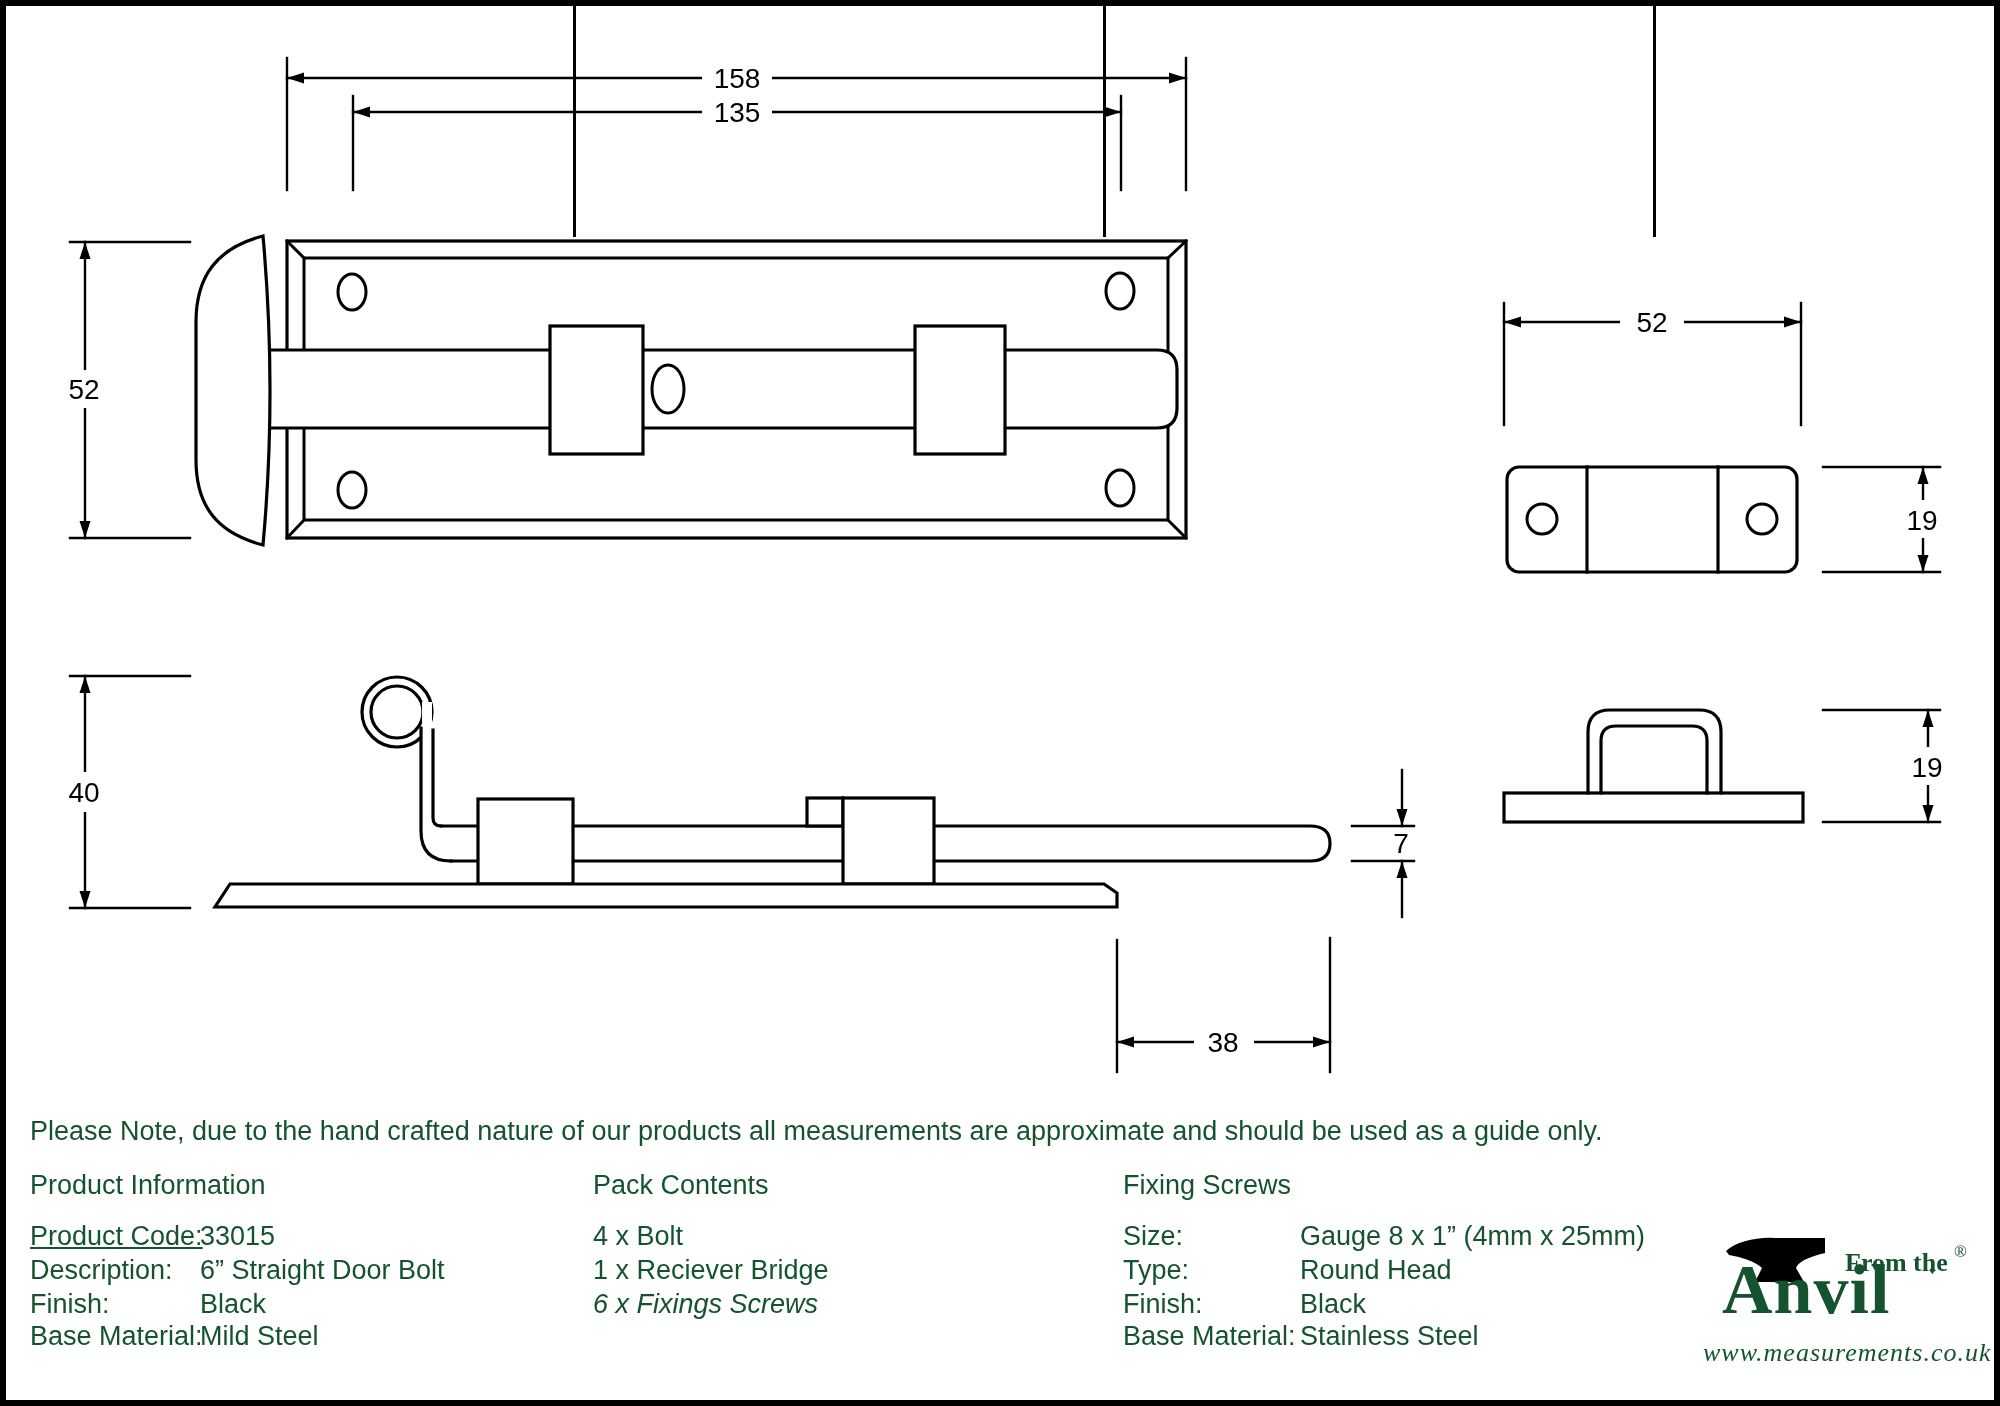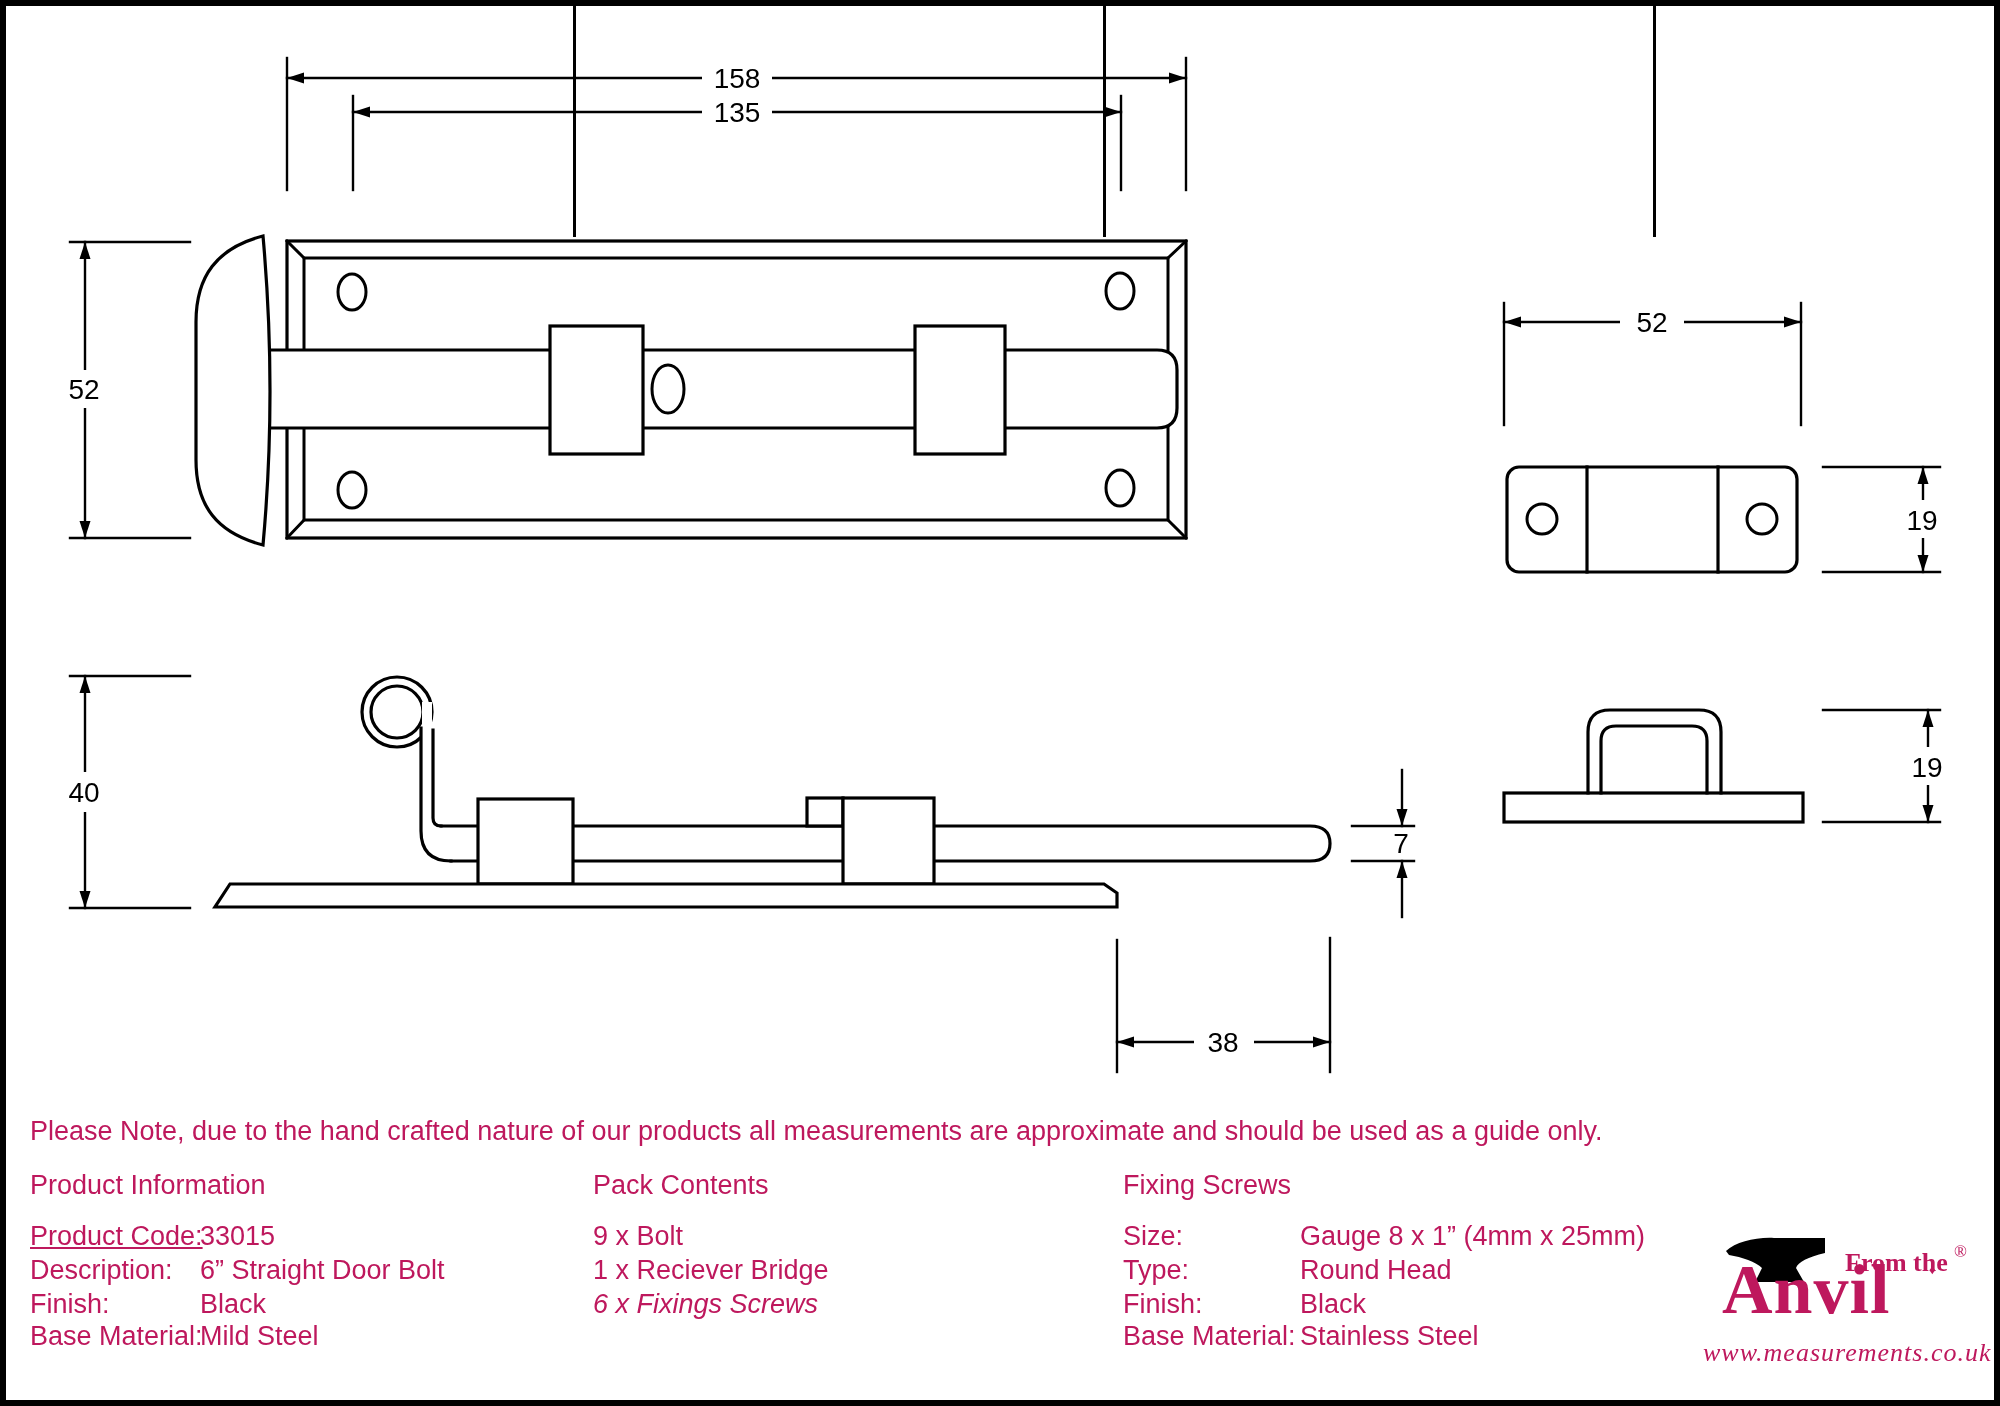--- a/index.html
+++ b/index.html
@@ -1,17 +1,17 @@
 <!DOCTYPE html>
 <html><head>
 <meta charset="utf-8">
 <style>
   html,body{margin:0;padding:0;background:#fff;}
   #sheet{position:relative;width:2000px;height:1406px;background:#fff;
-         font-family:"Liberation Sans",sans-serif;color:#be185d;overflow:hidden;}
+         font-family:"Liberation Sans",sans-serif;color:#14532d;overflow:hidden;}
   #outer-border{position:absolute;left:0;top:0;width:2000px;height:1406px;
                 border:6px solid #000;box-sizing:border-box;pointer-events:none;}
   .hline{position:absolute;background:#000;height:3px;}
   .vline{position:absolute;background:#000;width:3px;}
   .txt{position:absolute;font-size:27px;white-space:nowrap;}
   .hdr{font-size:27px;}
   svg text{font-family:"Liberation Sans",sans-serif;font-size:28px;fill:#000;}
   .logo-brand{position:absolute;font-family:"Liberation Serif",serif;font-weight:600;
               font-size:70px;letter-spacing:1px;}
   .logo-tag{position:absolute;font-family:"Liberation Serif",serif;font-size:26px;}
@@ -188,21 +188,21 @@
 
   <div class="txt" style="left:30px;top:1221px;text-decoration:underline;">Product Code:</div>
   <div class="txt" style="left:200px;top:1221px;">33015</div>
   <div class="txt" style="left:30px;top:1255px;">Description:</div>
   <div class="txt" style="left:200px;top:1255px;">6” Straight Door Bolt</div>
   <div class="txt" style="left:30px;top:1289px;">Finish:</div>
   <div class="txt" style="left:200px;top:1289px;">Black</div>
   <div class="txt" style="left:30px;top:1321px;">Base Material:</div>
   <div class="txt" style="left:200px;top:1321px;">Mild Steel</div>
 
-  <div class="txt" style="left:593px;top:1221px;">9 x Bolt</div>
+  <div class="txt" style="left:593px;top:1221px;">4 x Bolt</div>
   <div class="txt" style="left:593px;top:1255px;">1 x Reciever Bridge</div>
   <div class="txt" style="left:593px;top:1289px;font-style:italic;">6 x Fixings Screws</div>
 
   <div class="txt" style="left:1123px;top:1221px;">Size:</div>
   <div class="txt" style="left:1300px;top:1221px;">Gauge 8 x 1” (4mm x 25mm)</div>
   <div class="txt" style="left:1123px;top:1255px;">Type:</div>
   <div class="txt" style="left:1300px;top:1255px;">Round Head</div>
   <div class="txt" style="left:1123px;top:1289px;">Finish:</div>
   <div class="txt" style="left:1300px;top:1289px;">Black</div>
   <div class="txt" style="left:1123px;top:1321px;">Base Material:</div>

